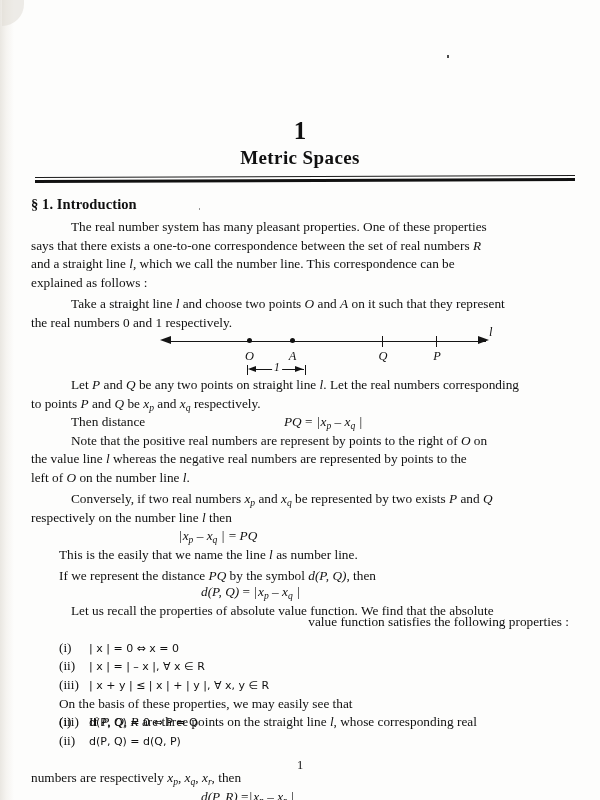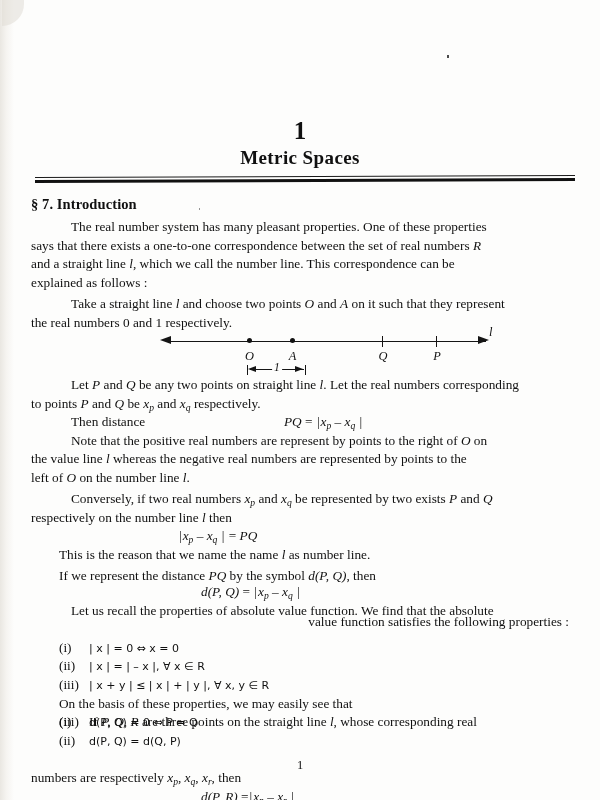--- a/index.html
+++ b/index.html
@@ -267,21 +267,21 @@
 
   <div class="content">
 
     <div class="chapter-number">1</div>
     <div class="chapter-title">Metric Spaces</div>
     <div class="rule-wrap">
       <div class="rule-thin"></div>
       <div class="rule-thick"></div>
     </div>
 
-    <div class="section-heading">§ 7. Introduction</div>
+    <div class="section-heading">§ 1. Introduction</div>
 
     <div class="line indent" style="top:218px;"><span>The real number system has many pleasant properties. One of these properties</span></div>
     <div class="line" style="top:236.6px;"><span>says that there exists a one-to-one correspondence between the set of real numbers </span><i>R</i></div>
     <div class="line" style="top:255.2px;"><span>and a straight line </span><i>l</i><span>, which we call the number line. This correspondence can be</span></div>
     <div class="line" style="top:273.8px;"><span>explained as follows :</span></div>
 
     <div class="line indent" style="top:295px;"><span>Take a straight line </span><i>l</i><span> and choose two points </span><i>O</i><span> and </span><i>A</i><span> on it such that they represent</span></div>
     <div class="line" style="top:313.6px;"><span>the real numbers 0 and 1 respectively.</span></div>
 
     <div class="figure">
@@ -323,21 +323,21 @@
     <div class="line" style="top:450.4px;"><span>the value line </span><i>l</i><span> whereas the negative real numbers are represented by points to the</span></div>
     <div class="line" style="top:469px;"><span>left of </span><i>O</i><span> on the number line </span><i>l</i><span>.</span></div>
 
     <div class="line indent" style="top:490px;"><span>Conversely, if two real numbers </span><i><span>x</span><sub>p</sub></i><span> and </span><i><span>x</span><sub>q</sub></i><span> be represented by two exists </span><i>P</i><span> and </span><i>Q</i></div>
     <div class="line" style="top:508.6px;"><span>respectively on the number line </span><i>l</i><span> then</span></div>
 
     <div class="line" style="top:527.2px; padding-left:147px;">
       <span class="mathline"><span class="bar">|</span><i><span>x</span><sub>p</sub></i> <span class="up">–</span> <i><span>x</span><sub>q</sub></i> <span class="bar">|</span> <span class="up">=</span> <i>PQ</i></span>
     </div>
 
-    <div class="line indent" style="top:545.8px; padding-left:28px;"><span>This is the reason that we name the name </span><i>l</i><span> as number line.</span></div>
+    <div class="line indent" style="top:545.8px; padding-left:28px;"><span>This is the easily that we name the line </span><i>l</i><span> as number line.</span></div>
     <div class="line indent" style="top:567px; padding-left:28px;"><span>If we represent the distance </span><i>PQ</i><span> by the symbol </span><i>d(P, Q)</i><span>, then</span></div>
 
     <div class="line" style="top:583px; padding-left:170px;">
       <span class="mathline"><i>d(P, Q)</i> <span class="up">=</span> <span class="bar">|</span><i><span>x</span><sub>p</sub></i> <span class="up">–</span> <i><span>x</span><sub>q</sub></i> <span class="bar">|</span></span>
     </div>
 
     <div class="line indent" style="top:601.6px;"><span>Let us recall the properties of absolute value function. We find that the absolute</span></div>
     <div class="line" style="top:613px;text-align:right;"><span>value function satisfies the following properties :</span></div>
 
     <div class="item" style="top:638.8px;"><span class="item-label">(i)</span><span class="sym">| x | = 0 ⇔ x = 0</span></div>

